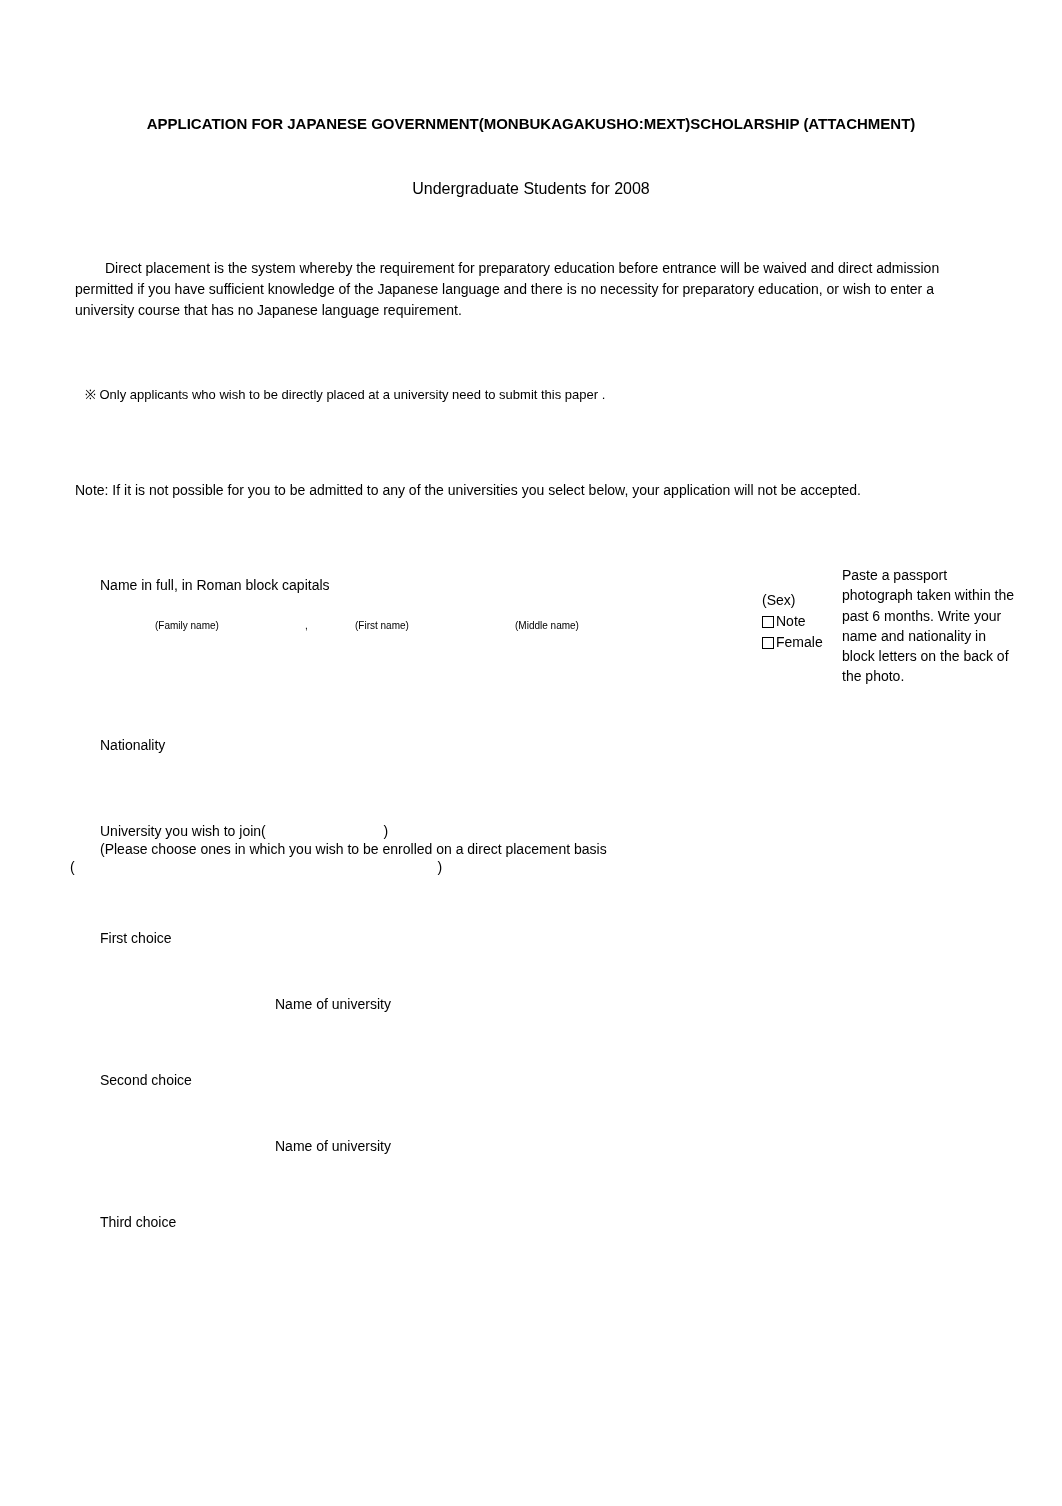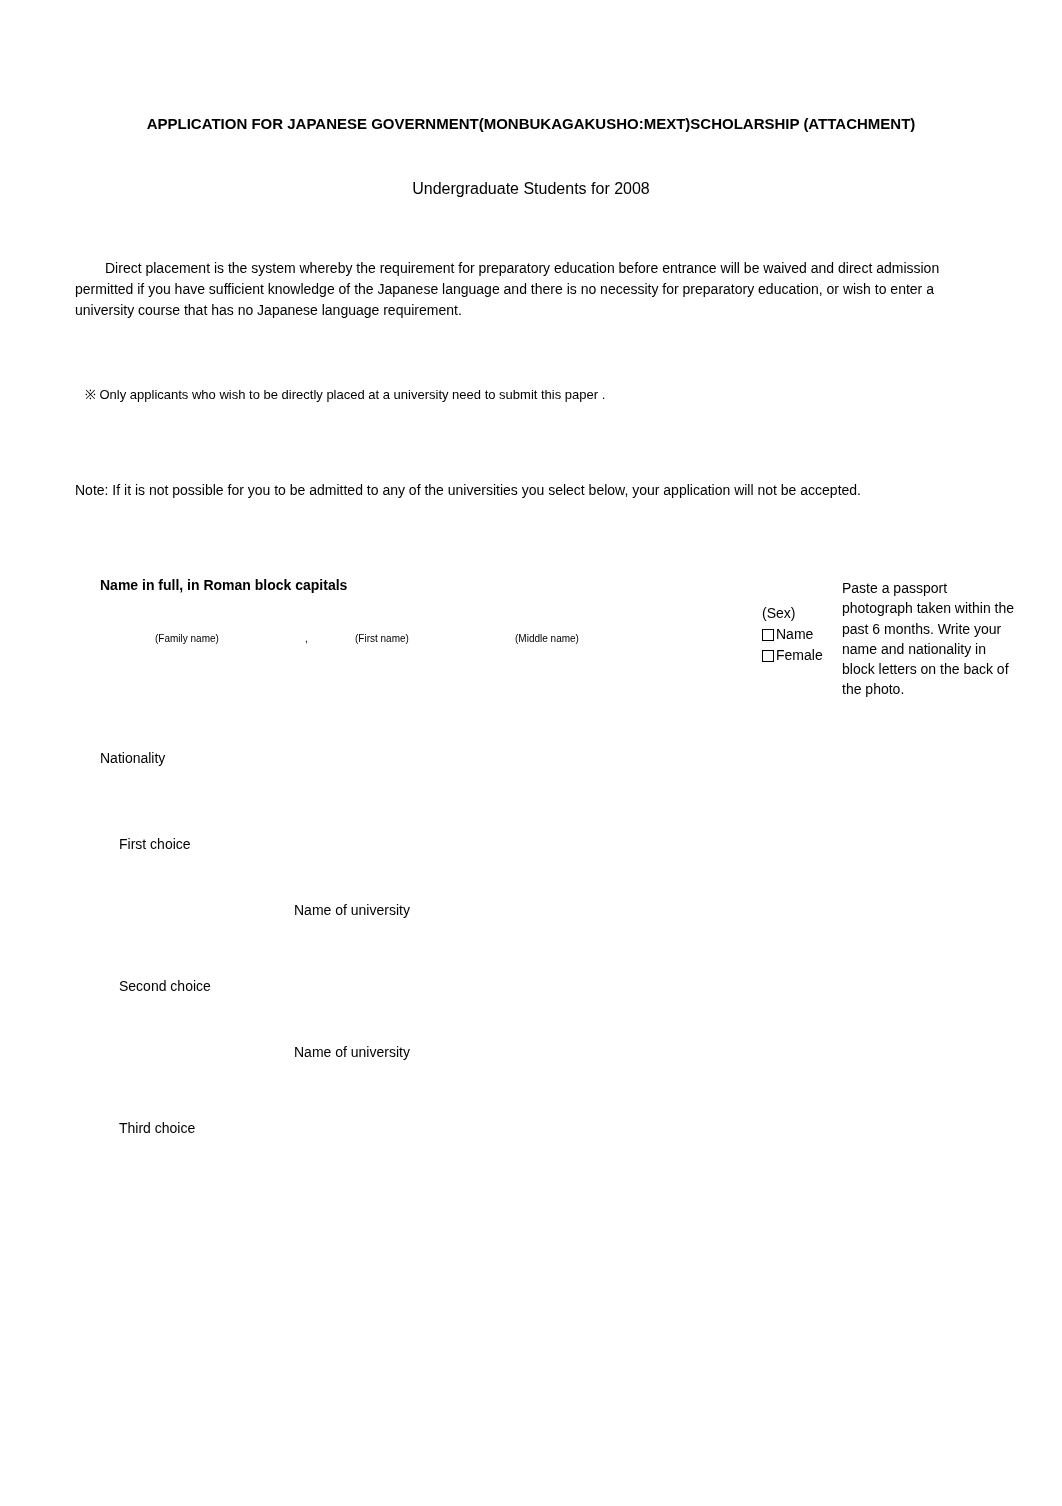--- a/index.html
+++ b/index.html
@@ -47,22 +47,21 @@
       font-size: 14px;
       margin-left: 30px;
       margin-bottom: 4px;
     }
     .section {
       margin-left: 55px;
       margin-bottom: 40px;
     }
     .label-line {
       font-size: 14px;
-      margin-bottom: 40px;
-      font-weight: bold;
+      margin-bottom: 27px;
     }
     .name-row {
       display: flex;
       align-items: flex-start;
       margin-bottom: 50px;
     }
     .name-labels {
       flex: 1;
     }
     .name-labels-inner {
@@ -112,21 +111,20 @@
       margin-bottom: 55px;
     }
     .uni-section .line1 {
       margin-bottom: 2px;
     }
     .uni-section .line2 {
       margin-bottom: 2px;
     }
     .choice-block {
       margin-bottom: 60px;
-      margin-left: 19px;
     }
     .choice-label {
       font-size: 14px;
       margin-bottom: 50px;
     }
     .choice-uni {
       font-size: 14px;
       margin-left: 165px;
     }
     .paren-line {
@@ -163,35 +161,48 @@
         <span class="glyph"></span>
         <span style="width:140px">(Family name)</span>
         <span style="width:40px">,</span>
         <span style="width:150px">(First name)</span>
         <span style="width:120px">(Middle name)</span>
       </div>
     </div>
     <div class="sex-col">
       <div>(Sex)</div>
       <div>
-        <span class="checkbox"></span><span>Name</span>
+        <span class="checkbox"></span><span>Note</span>
       </div>
       <div>
         <span class="checkbox"></span><span>Female</span>
       </div>
     </div>
     <div class="photo-col">
       <div>Paste a passport photograph taken within the past 6 months. Write your name and nationality in block letters on the back of the photo.</div>
     </div>
   </div>
 
   <div class="nat-row">
     <div class="nat-label">Nationality</div>
   </div>
 
+  <div class="uni-section">
+    <div class="line1">
+      <span>University you wish to join(</span>
+      <span style="display:inline-block;width:110px"></span>
+      <span>)</span>
+    </div>
+    <div class="line2">(Please choose ones in which you wish to be enrolled on a direct placement basis</div>
+    <div class="paren-line" style="margin-left:-30px">
+      <span>(</span>
+      <span style="display:inline-block;width:355px"></span>
+      <span>)</span>
+    </div>
+  </div>
 
   <div class="choice-block">
     <div class="choice-label">
       <span>First choice</span>
     </div>
     <div class="choice-uni" style="margin-left:175px">
       <span>Name of university</span>
     </div>
   </div>
 

